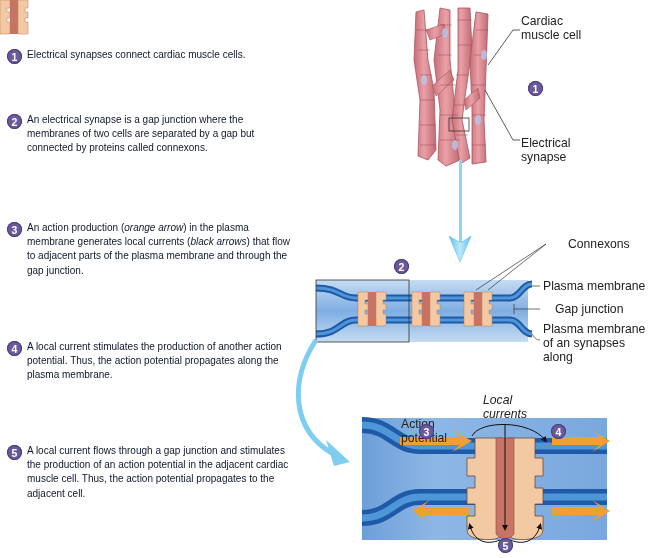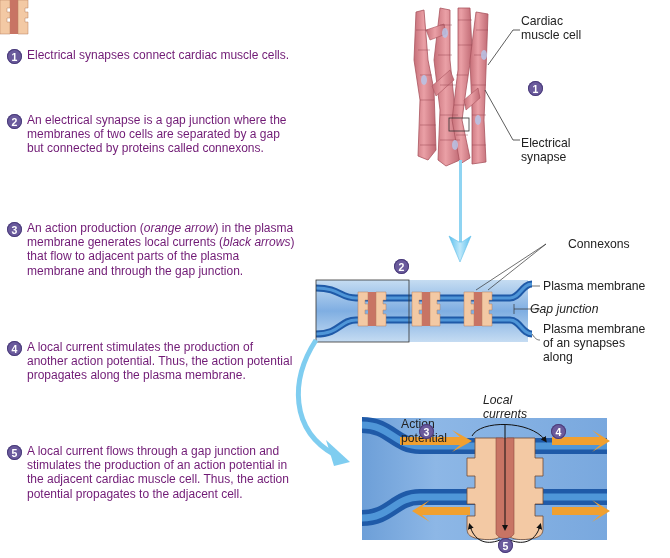--- a/index.html
+++ b/index.html
@@ -3,21 +3,21 @@
 <meta charset="utf-8">
 <style>
   html, body { margin:0; padding:0; background:#ffffff; }
   body { width:670px; height:558px; position:relative; overflow:hidden;
          font-family:"Liberation Sans", sans-serif; color:#222; }
   .step { position:absolute; left:7px; width:290px; display:flex; align-items:flex-start; }
   .badge { flex:0 0 auto; width:15px; height:15px; border-radius:50%;
            background:#6a5a9c; color:#fff; font-size:10.5px; font-weight:bold;
            display:flex; align-items:center; justify-content:center;
            margin-right:5px; margin-top:1px; box-shadow:inset 0 0 0 1px #4a3c7a; }
-  .step-text { font-size:12px; line-height:14.2px; color:#701a75; }
+  .step-text { font-size:10px; line-height:14.2px; color:#0f172a; }
   .lbl { position:absolute; font-size:12.2px; line-height:14px; color:#222; white-space:nowrap; }
   .abs-badge { position:absolute; }
   svg { position:absolute; left:0; top:0; }
 </style>
 </head>
 <body>
 
 <div class="step" style="top:48px;">
   <span class="badge">1</span>
   <span class="step-text"><span>Electrical synapses connect cardiac muscle cells.</span></span>
@@ -184,21 +184,21 @@
 <div class="lbl" style="left:521px; top:14px;">
   <div>Cardiac</div>
   <div>muscle cell</div>
 </div>
 <div class="lbl" style="left:521px; top:136px;">
   <div>Electrical</div>
   <div>synapse</div>
 </div>
 <div class="lbl" style="left:568px; top:237px;">Connexons</div>
 <div class="lbl" style="left:543px; top:279px;">Plasma membrane</div>
-<div class="lbl" style="left:530px; top:302px;font-style:italic;">Gap junction</div>
+<div class="lbl" style="left:555px; top:302px;">Gap junction</div>
 <div class="lbl" style="left:543px; top:322px;">
   <div>Plasma membrane</div>
   <div>of an synapses</div>
   <div>along</div>
 </div>
 <div class="lbl" style="left:401px; top:393px;margin-top:24px;">
   <div>Action</div>
   <div>potential</div>
 </div>
 <div class="lbl" style="left:483px; top:393px;font-style:italic;">

